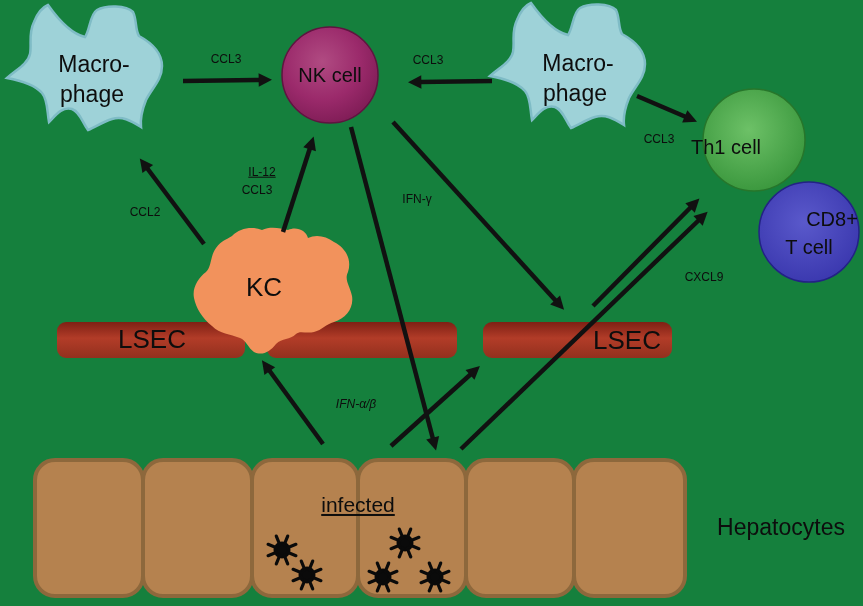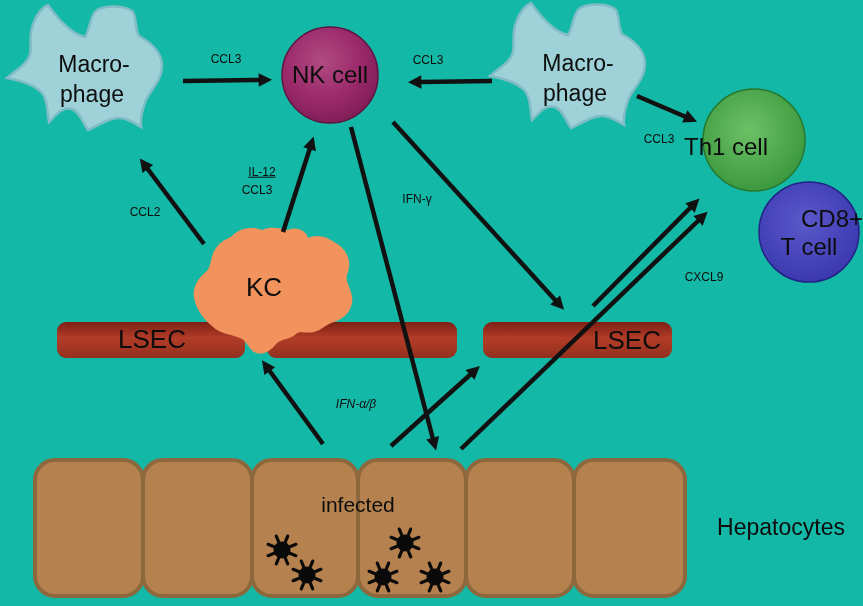--- a/index.html
+++ b/index.html
@@ -1,28 +1,28 @@
 <!DOCTYPE html>
 <html><head>
 <meta charset="utf-8">
 <style>
   html,body { margin:0; padding:0; background:#fff; }
   .stage {
-    position:relative; width:863px; height:606px; background:#14b8a6;
+    position:relative; width:863px; height:606px; background:#15803d;
     font-family:"Liberation Sans", sans-serif; color:#111; overflow:hidden;
   }
   .stage svg { position:absolute; left:0; top:0; }
   .lbl {
     position:absolute; transform:translate(-50%,-50%);
     white-space:nowrap; color:#0d0d0d; line-height:1.05; text-align:center;
   }
   .s20 { font-size:12px; }
   .s21 { font-size:21px; }
   .s23 { font-size:23px; }
-  .s24 { font-size:24px; }
+  .s24 { font-size:20px; }
   .s26 { font-size:26px; }
   .arrow { stroke:#111111; stroke-width:4.5; fill:none; }
   .hep  { stroke:#8d683c; stroke-width:4; }
   .mac  { stroke:#7fbcc6; stroke-width:2.5; }
 </style>
 </head>
 <body>
 
 <div class="stage">
 
@@ -140,16 +140,16 @@
   <div class="lbl s20" style="left:226px; top:59px;">CCL3</div>
   <div class="lbl s20" style="left:428px; top:60px;">CCL3</div>
   <div class="lbl s20" style="left:659px; top:139px;">CCL3</div>
   <div class="lbl s20" style="left:145px; top:212px;">CCL2</div>
   <div class="lbl s20" style="left:262px; top:172px;text-decoration:underline;">IL-12</div>
   <div class="lbl s20" style="left:257px; top:190px;">CCL3</div>
   <div class="lbl s20" style="left:417px; top:199px;text-align:right;">IFN-γ</div>
   <div class="lbl s20" style="left:356px; top:404px;font-style:italic;">IFN-α/β</div>
   <div class="lbl s20" style="left:704px; top:277px;">CXCL9</div>
 
-  <div class="lbl s21" style="left:358px; top:505px;">infected</div>
+  <div class="lbl s21" style="left:358px; top:505px;text-decoration:underline;">infected</div>
   <div class="lbl s23" style="left:781px; top:527px;">Hepatocytes</div>
 
 </div>
 
 </body></html>

